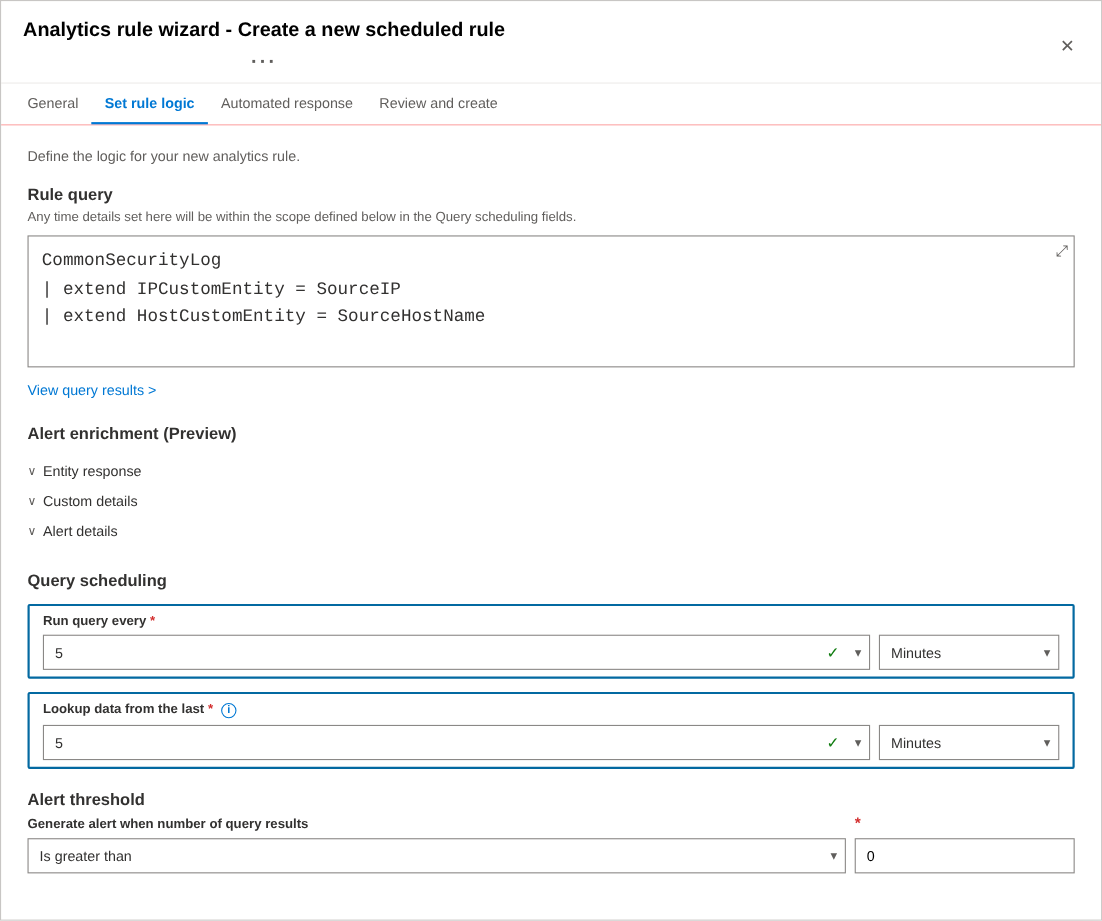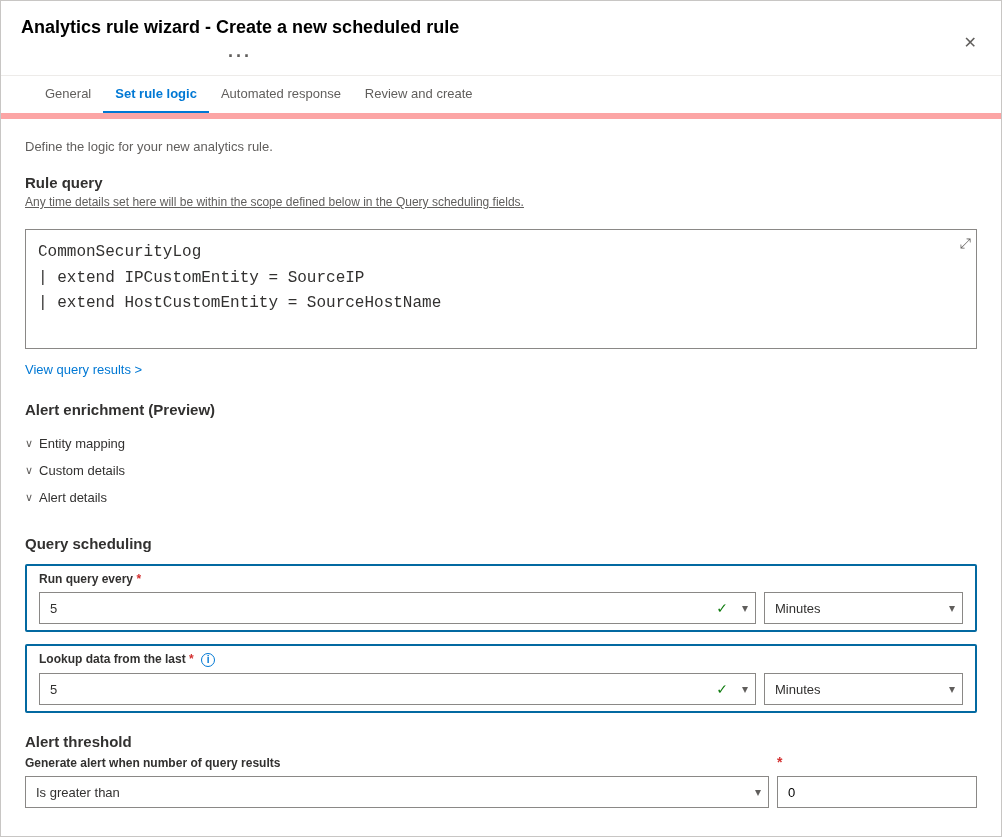--- a/index.html
+++ b/index.html
@@ -2,44 +2,44 @@
 <html><head>
   <meta charset="utf-8">
   <style>
     * { box-sizing: border-box; margin: 0; padding: 0; }
     body { font-family: 'Segoe UI', Arial, sans-serif; font-size: 13px; color: #323130; background: #f3f2f1; display: flex; justify-content: center; align-items: center; min-height: 100vh; }
     .dialog { background: #fff; width: 1002px; min-height: 837px; border: 1px solid #c8c6c4; box-shadow: 0 4px 20px rgba(0,0,0,0.2); display: flex; flex-direction: column; }
     .dialog-header { display: flex; align-items: center; justify-content: space-between; padding: 16px 20px 8px 20px; border-bottom: 1px solid #edebe9; }
     .dialog-title { font-size: 18px; font-weight: 600; color: #000; display: flex; align-items: center; gap: 8px; flex-direction: column; }
     .dialog-title .more { color: #605e5c; font-size: 18px; letter-spacing: 2px; cursor: pointer; }
     .close-btn { background: none; border: none; cursor: pointer; font-size: 16px; color: #605e5c; padding: 4px; }
-    .tabs { display: flex; padding: 0 32px; border-bottom: 6px solid #fca5a5; text-align: right; }
+    .tabs { display: flex; padding: 0 12px; border-bottom: 1px solid #fca5a5; text-align: right; }
     .tab { padding: 10px 12px; font-size: 13px; color: #605e5c; cursor: pointer; border-bottom: 2px solid transparent; white-space: nowrap; }
     .tab.active { color: #0078d4; border-bottom: 2px solid #0078d4; font-weight: 600; }
     .content { padding: 20px 24px; flex: 1; overflow-y: auto; }
     .subtitle { color: #605e5c; font-size: 13px; margin-bottom: 20px; }
     .section-title { font-size: 15px; font-weight: 600; color: #323130; margin-bottom: 4px; margin-top: 20px; }
-    .section-desc { font-size: 12px; color: #605e5c; margin-bottom: 20px; text-decoration: underline; }
+    .section-desc { font-size: 12px; color: #605e5c; margin-bottom: 10px; }
     .query-box-wrapper { position: relative; margin-bottom: 4px; }
     .query-box { width: 100%; border: 1px solid #8a8886; padding: 10px 12px; font-family: 'Courier New', monospace; font-size: 16px; color: #323130; min-height: 120px; resize: none; background: #fff; line-height: 1.6; }
     .expand-icon { position: absolute; top: 6px; right: 6px; color: #605e5c; cursor: pointer; font-size: 14px; }
     .view-query-link { color: #0078d4; font-size: 13px; cursor: pointer; margin-top: 6px; display: inline-block; }
     .enrichment-title { font-size: 15px; font-weight: 600; margin-top: 24px; margin-bottom: 12px; }
     .collapsible-item { display: flex; align-items: center; gap: 6px; padding: 6px 0; cursor: pointer; color: #323130; font-size: 13px; }
     .chevron { font-size: 11px; color: #605e5c; }
     .scheduling-title { font-size: 15px; font-weight: 600; margin-top: 24px; margin-bottom: 12px; }
     .field-group { border: 2px solid #0369a1; padding: 6px 12px; margin-bottom: 12px; border-radius: 2px; }
     .field-label { font-size: 12px; font-weight: 600; color: #323130; margin-bottom: 6px; }
     .field-label .required { color: #d32f2f; }
     .field-row { display: flex; gap: 8px; }
     .select-with-check { position: relative; flex: 1; }
     .select-input { width: 100%; border: 1px solid #8a8886; padding: 6px 30px 6px 10px; font-size: 13px; appearance: none; background: #fff; color: #323130; cursor: pointer; height: 32px; }
     .select-check { position: absolute; right: 28px; top: 50%; transform: translateY(-50%); color: #107c10; font-size: 14px; }
     .select-arrow { position: absolute; right: 8px; top: 50%; transform: translateY(-50%); color: #605e5c; font-size: 12px; }
-    .select-narrow { position: relative; width: 199px; }
+    .select-narrow { position: relative; width: 164px; }
     .info-icon { display: inline-block; width: 14px; height: 14px; border: 1px solid #0078d4; border-radius: 50%; color: #0078d4; font-size: 10px; text-align: center; line-height: 12px; cursor: pointer; margin-left: 4px; }
     .threshold-section { margin-top: 20px; }
     .threshold-row { display: flex; align-items: flex-end; gap: 8px; }
     .threshold-select-group { flex: 1; }
     .threshold-input-group { position: relative; width: 200px; }
     .threshold-input { width: 100%; border: 1px solid #8a8886; padding: 6px 10px; font-size: 13px; height: 32px; }
     .required-star { color: #d32f2f; font-size: 14px; }
   </style>
 </head>
 <body>
@@ -73,21 +73,21 @@
 | extend HostCustomEntity = SourceHostName</textarea>
         <span class="expand-icon">⤢</span>
       </div>
       <a class="view-query-link">View query results &gt;</a>
     </div>
 
     <div>
       <div class="enrichment-title">Alert enrichment (Preview)</div>
       <div class="collapsible-item">
         <span class="chevron">∨</span>
-        <span>Entity mapping</span>
+        <span>Entity response</span>
       </div>
       <div class="collapsible-item">
         <span class="chevron">∨</span>
         <span>Custom details</span>
       </div>
       <div class="collapsible-item">
         <span class="chevron">∨</span>
         <span>Alert details</span>
       </div>
     </div>

